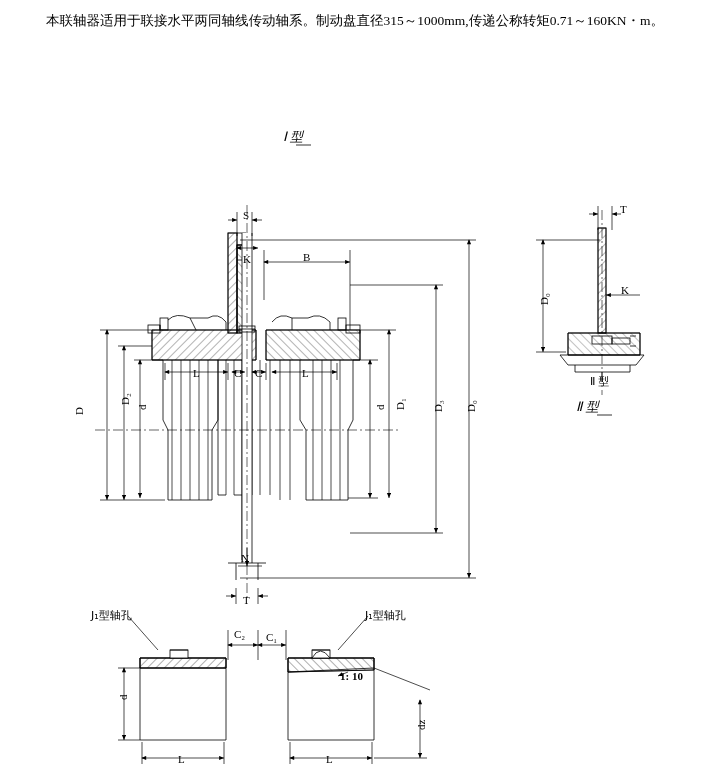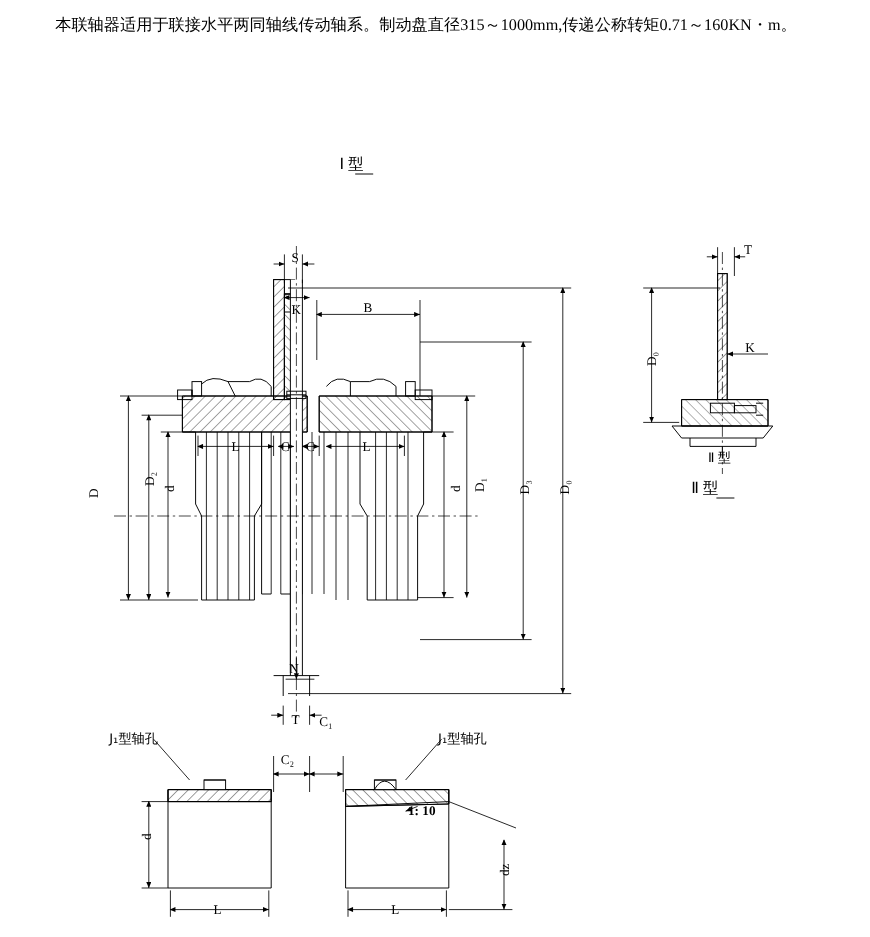--- a/index.html
+++ b/index.html
@@ -41,20 +41,21 @@
     font-family: "Liberation Serif", serif;
     font-size: 11px;
     color: #000;
     white-space: nowrap;
   }
   .lbl.cn { font-family: "DejaVu Sans", sans-serif; font-size: 11px; }
   .rot90 { transform: rotate(-90deg); transform-origin: left top; }
   .ttl {
     position: absolute;
     font-size: 13px;
+    font-style: italic;
   }
 </style>
 </head>
 <body>
 
 <div id="page">
 
   <div class="intro"><span class="indent"></span><span>本联轴器适用于联接水平两同轴线传动轴系。制动盘直径315～1000mm,传递公称转矩0.71～160KN・m。</span></div>
 
   <div class="ttl" style="left:283px; top:128px;"><span>Ⅰ 型</span></div>
@@ -315,20 +316,20 @@
   <div class="lbl" style="left:243px; top:594px;"><span>T</span></div>
 
   <div class="lbl" style="left:620px; top:203px;"><span>T</span></div>
   <div class="lbl" style="left:621px; top:284px;"><span>K</span></div>
   <div class="lbl rot90" style="left:538px; top:305px;"><span>D₀</span></div>
   <div class="lbl" style="left:590px; top:374px;"><span>Ⅱ 型</span></div>
 
   <div class="lbl cn" style="left:91px; top:608px;"><span>J₁型轴孔</span></div>
   <div class="lbl cn" style="left:365px; top:608px;"><span>J₁型轴孔</span></div>
   <div class="lbl" style="left:234px; top:628px;"><span>C₂</span></div>
-  <div class="lbl" style="left:266px; top:596px;"><span>C₁</span></div>
+  <div class="lbl" style="left:266px; top:631px;"><span>C₁</span></div>
   <div class="lbl" style="left:340px; top:670px;font-weight:bold;"><span>1: 10</span></div>
   <div class="lbl rot90" style="left:117px; top:700px;"><span>d</span></div>
   <div class="lbl rot90" style="left:415px; top:730px;"><span>dz</span></div>
   <div class="lbl" style="left:178px; top:753px;"><span>L</span></div>
   <div class="lbl" style="left:326px; top:753px;"><span>L</span></div>
 
 </div>
 
 </body></html>

